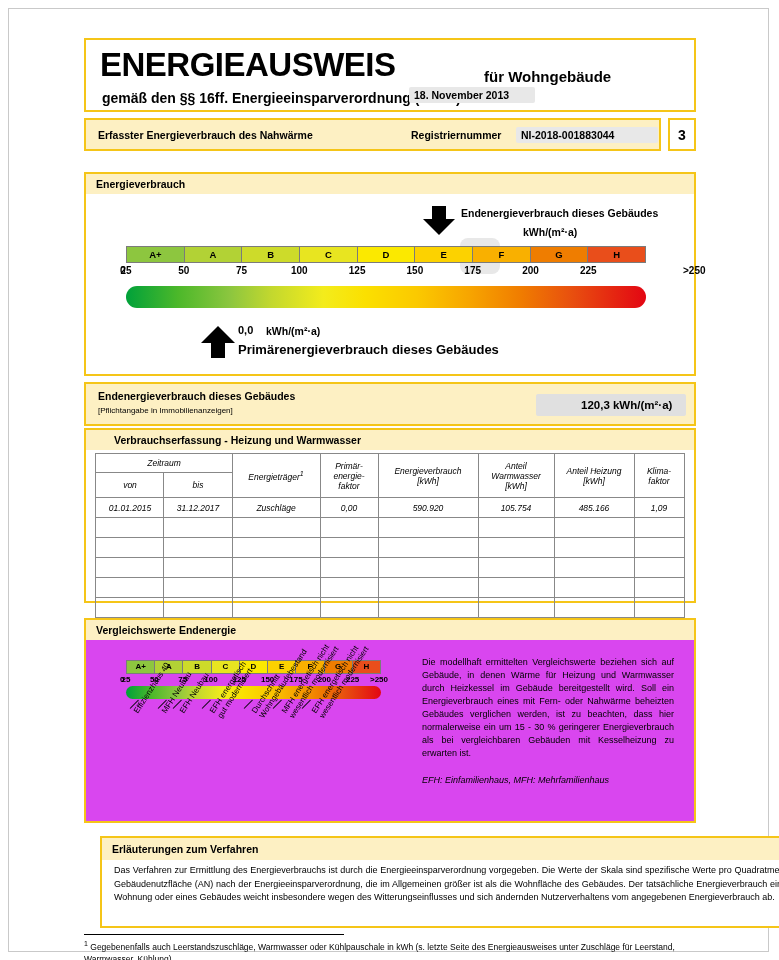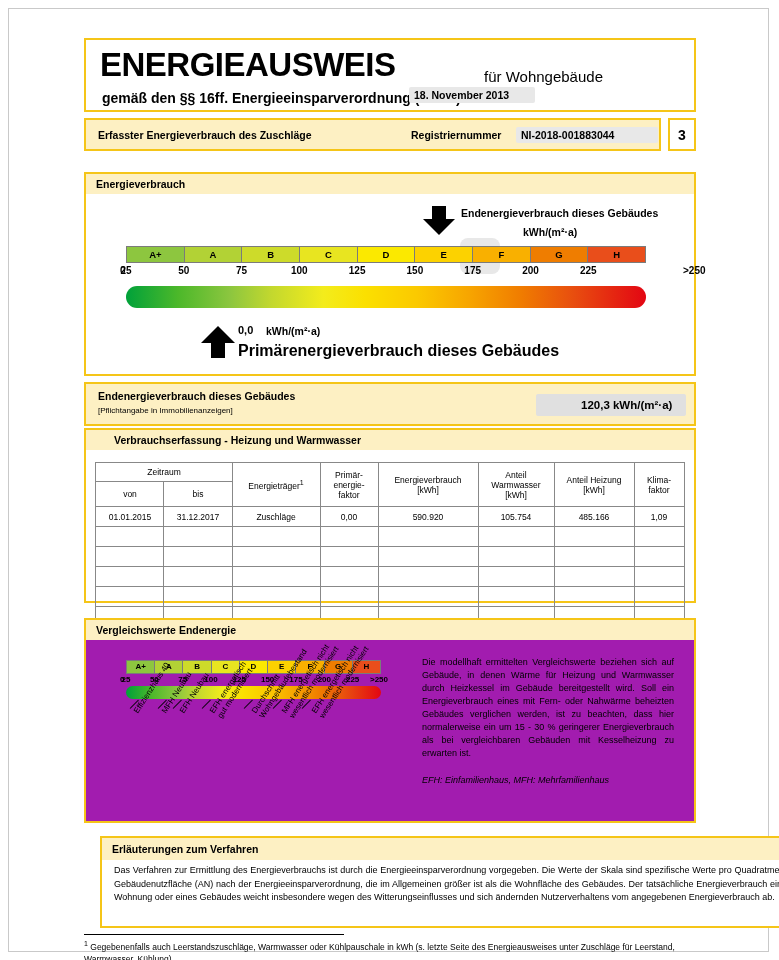--- a/index.html
+++ b/index.html
@@ -63,21 +63,21 @@
     position: absolute;
     left: 14px; top: 6px;
     font-size: 33px;
     font-weight: bold;
     letter-spacing: -0.5px;
   }
   .hdr-sub {
     position: absolute;
     left: 398px; top: 28px;
     font-size: 15px;
-    font-weight: normal;
+    font-weight: bold;
   }
   .hdr-law {
     position: absolute;
     left: 16px; top: 50px;
     font-size: 14px;
     font-weight: bold;
   }
   .hdr-date {
     position: absolute;
     left: 323px; top: 47px;
@@ -268,21 +268,21 @@
   }
   .prim-unit {
     position: absolute;
     left: 180px; top: 151px;
     font-size: 10.5px;
     font-weight: bold;
   }
   .prim-label {
     position: absolute;
     left: 152px; top: 168px;
-    font-size: 16px;
+    font-size: 13px;
     font-weight: bold;
   }
   
   .sumbox {
     position: absolute;
     left: 0; top: 344px;
     width: 612px;
     height: 44px;
     border: 2px solid #f5c518;
     background: #fdf0c3;
@@ -324,22 +324,23 @@
   }
   .tbl-title {
     background: #fdf0c3;
     font-size: 10.5px;
     font-weight: bold;
     padding: 4px 28px;
   }
   table.vt {
     border-collapse: collapse;
     width: 588px;
-    margin: 12px auto 0 auto;
+    margin: 3px auto 0 auto;
     table-layout: fixed;
+    font-style: italic;
   }
   table.vt th, table.vt td {
     border: 1px solid #888;
     font-size: 8.5px;
     text-align: center;
     padding: 2px 1px;
   }
   table.vt th {
     font-weight: normal;
     height: 36px;
@@ -353,21 +354,21 @@
     font-size: 8.5px;
     padding: 2px 0;
   }
   
   .cmpbox {
     position: absolute;
     left: 0; top: 580px;
     width: 612px;
     height: 205px;
     border: 2px solid #f5c518;
-    background: #a21caf;
+    background: #d946ef;
     box-sizing: border-box;
   }
   .cmp-scale {
     position: absolute;
     left: 40px; top: 40px;
     width: 255px;
   }
   .cmp-letters {
     display: flex;
     width: 255px; height: 14px;
@@ -510,21 +511,21 @@
  <div class="sheet">
 
   <div class="hdr">
     <div class="hdr-title">ENERGIEAUSWEIS</div>
     <div class="hdr-sub">für Wohngebäude</div>
     <div class="hdr-law">gemäß den §§ 16ff. Energieeinsparverordnung (EnEV) vom</div>
     <div class="hdr-date">18. November 2013</div>
   </div>
 
   <div class="regbar">
-    <div class="regbar-label">Erfasster Energieverbrauch des Zuschläge</div>
+    <div class="regbar-label">Erfasster Energieverbrauch des Nahwärme</div>
     <div class="regbar-regtitle">Registriernummer</div>
     <div class="regbar-regnum">NI-2018-001883044</div>
   </div>
   <div class="pagenum">3</div>
 
   <div class="ybox evbox">
     <div class="ybox-title">Energieverbrauch</div>
 
     <div class="arrow-down">
       <div class="stem"></div>

